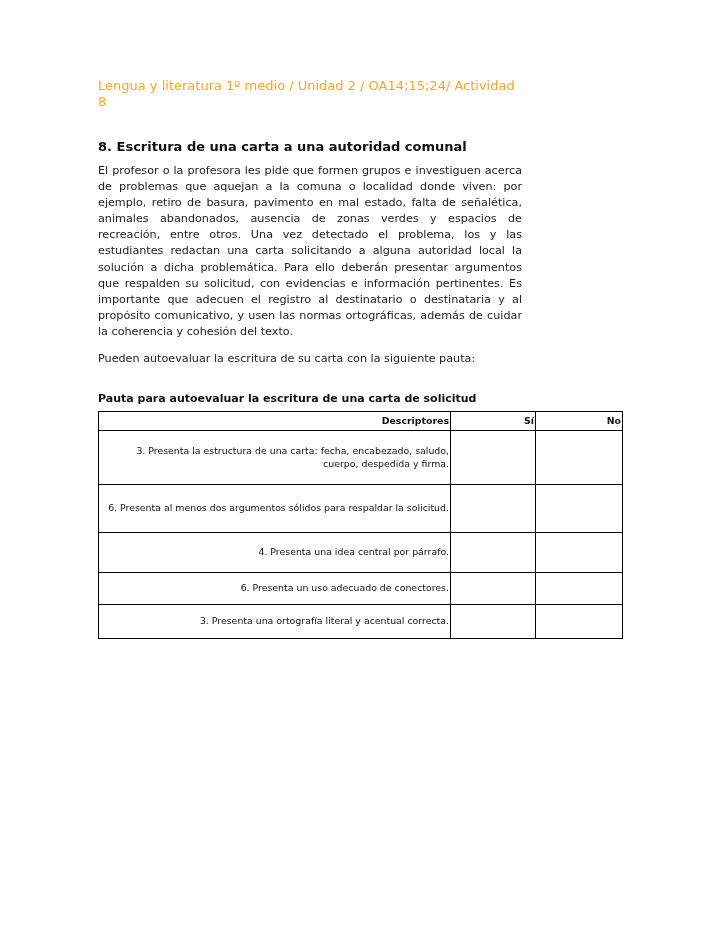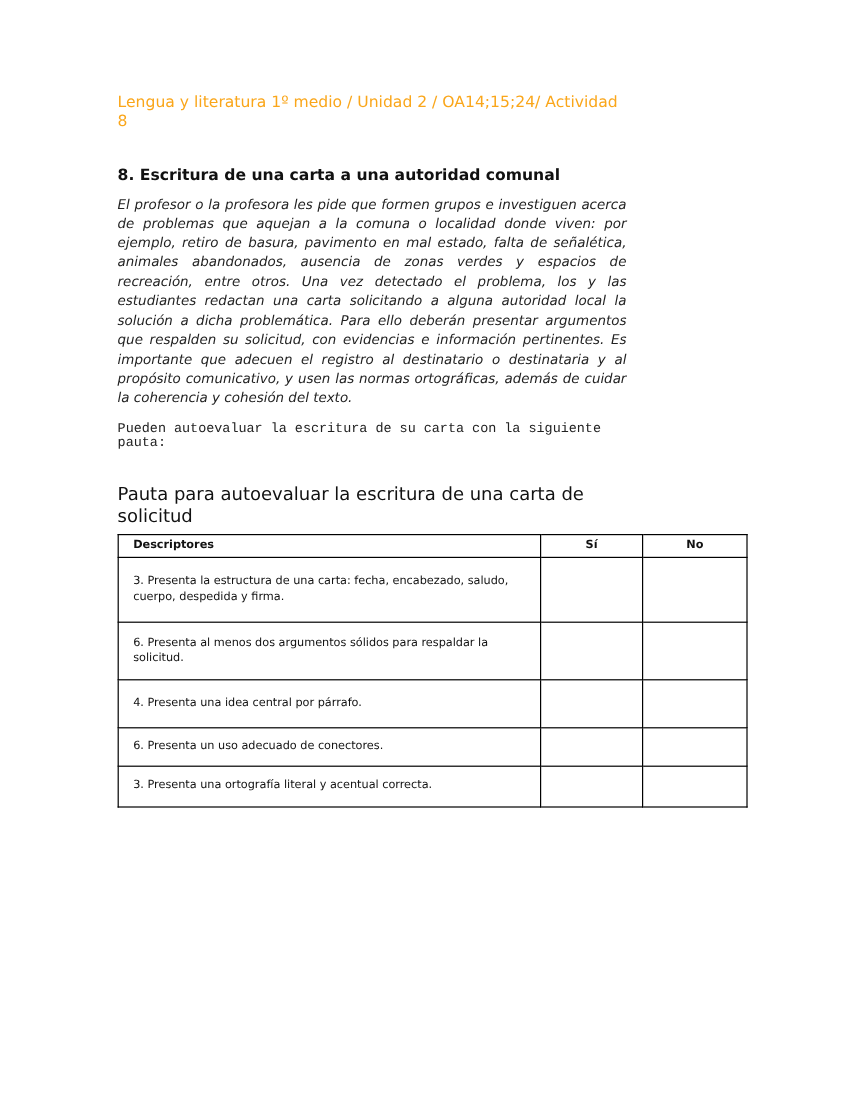--- a/index.html
+++ b/index.html
@@ -27,47 +27,46 @@
     font-size: 13px;
     font-weight: bold;
     color: #111;
   }
   .para {
     margin-top: 9px;
     font-size: 11.2px;
     line-height: 16.1px;
     text-align: justify;
     color: #222;
-    font-style: italic;
   }
   .lead {
     margin-top: 12px;
     font-size: 11.2px;
     color: #222;
-    font-family: Liberation Mono, monospace;
   }
   .table-title {
     margin-top: 27px;
-    font-size: 15px;
-    font-weight: normal;
+    font-size: 11px;
+    font-weight: bold;
     color: #111;
   }
   table.rubric {
     margin-top: 6px;
     border-collapse: collapse;
     width: 524px;
     table-layout: fixed;
   }
   table.rubric th, table.rubric td {
     border: 1px solid #000;
     font-size: 9.4px;
     line-height: 12.5px;
-    padding: 2px 12px;
+    padding: 2px 1px;
     vertical-align: middle;
     color: #111;
+    text-align: right;
   }
   table.rubric th { font-weight: bold; }
   th.col-desc { text-align: left; }
   th.col-si, th.col-no { text-align: center; margin-top: 22px; }
   col.c-desc { width: 352px; }
   col.c-si   { width: 85px; }
   col.c-no   { width: 87px; }
   tr.hdr { height: 19px; }
   tr.r1 { height: 54px; }
   tr.r2 { height: 42px; }

